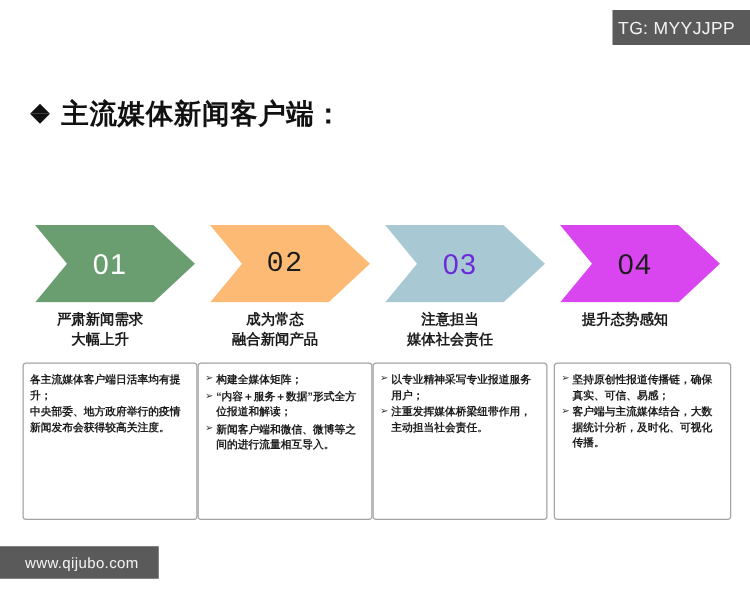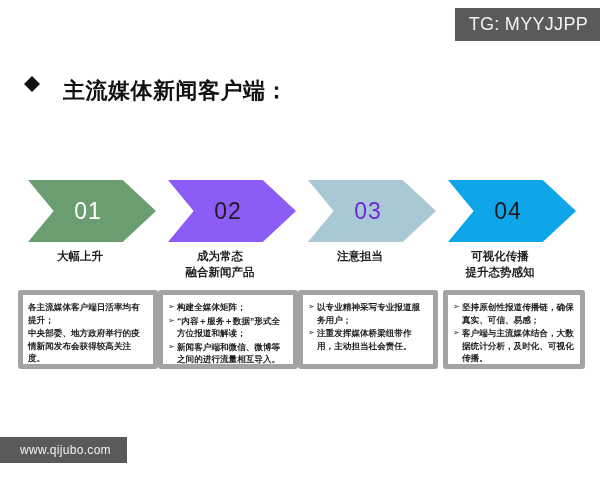--- a/index.html
+++ b/index.html
@@ -20,22 +20,22 @@
     position: absolute;
     background: #5a5a5a;
     color: #f2f2f2;
     font-family: "Liberation Sans", "DejaVu Sans", sans-serif;
     letter-spacing: .3px;
     white-space: nowrap;
   }
   #wm-tg {
     top: 8px;
     right: 0px;
-    padding: 6px 12px 6px 14px;
-    font-size: 18px;
+    padding: 6px 12px 6px 4px;
+    font-size: 14px;
     margin-left: 40px;
   }
   #wm-site {
     left: 0px;
     top: 437px;
     padding: 6px 16px 6px 20px;
     font-size: 12px;
   }
 
   
@@ -48,22 +48,22 @@
   .title-line {
     font-size: 22px;
     font-weight: bold;
     color: #111111;
     letter-spacing: .5px;
     line-height: 30px;
     white-space: nowrap;
   }
   #title-line-1 {
     display: flex;
-    align-items: flex-start;
-    gap: 23px;
+    align-items: center;
+    gap: 9px;
   }
   #title-diamond {
     width: 0;
     height: 0;
     border: 8px solid transparent;
     border-bottom-color: #111111;
     position: relative;
     top: -8px;
     flex: none;
   }
@@ -118,23 +118,23 @@
     font-weight: bold;
     color: #1d1d1d;
     line-height: 16px;
   }
   .caption div { white-space: nowrap; }
 
   
   .box {
     position: absolute;
     top: 290px;
-    height: 79px;
+    height: 126px;
     background: #ffffff;
-    border: 5px solid #a3a3a3;
+    border: 1px solid #a3a3a3;
     border-radius: 3px;
     box-sizing: border-box;
     padding: 6px 6px 4px 5px;
     overflow: hidden;
   }
   .bullet-list {
     margin: 0;
     padding: 0;
     list-style: none;
   }
@@ -168,43 +168,44 @@
   <div class="title-line" id="title-line-1">
     <span id="title-diamond"></span>
     <span>主流媒体新闻客户端：</span>
   </div>
 </div>
 
 <div id="chevron-row">
   <div class="chevron" id="chev-0" style="left: 28px; background: rgb(106, 158, 112);">
     <span class="chevron-num" style="color: rgb(255, 255, 255);">01</span>
   </div>
-  <div class="chevron" id="chev-1" style="left: 168px; background: #8b5cf6;">
+  <div class="chevron" id="chev-1" style="left: 168px; background: #fdba74; font-family: Liberation Mono, monospace;">
     <span class="chevron-num" style="color: rgb(28, 28, 28);">02</span>
   </div>
   <div class="chevron" id="chev-2" style="left: 308px; background: rgb(168, 200, 212);">
     <span class="chevron-num" style="color: #6d28d9;">03</span>
   </div>
-  <div class="chevron" id="chev-3" style="left: 448px; background: #0ea5e9;">
+  <div class="chevron" id="chev-3" style="left: 448px; background: #d946ef;">
     <span class="chevron-num" style="color: rgb(28, 28, 28);">04</span>
   </div>
 </div>
 
 <div class="caption" id="cap-0" style="left: 10px;">
+  <div>严肃新闻需求</div>
   <div>大幅上升</div>
 </div>
 <div class="caption" id="cap-1" style="left: 150px;">
   <div>成为常态</div>
   <div>融合新闻产品</div>
 </div>
 <div class="caption" id="cap-2" style="left: 290px;">
   <div>注意担当</div>
+  <div>媒体社会责任</div>
 </div>
 <div class="caption" id="cap-3" style="left: 430px;">
-  <div>可视化传播</div>
   <div>提升态势感知</div>
 </div>
 
 <div class="box no-marker" id="box-0" style="left: 18px; width: 140px;">
   <ul class="bullet-list">
     <li>
         <span class="bullet-mark">➢</span>
         <span class="bullet-text">各主流媒体客户端日活率均有提升；</span>
       </li>
     <li>

